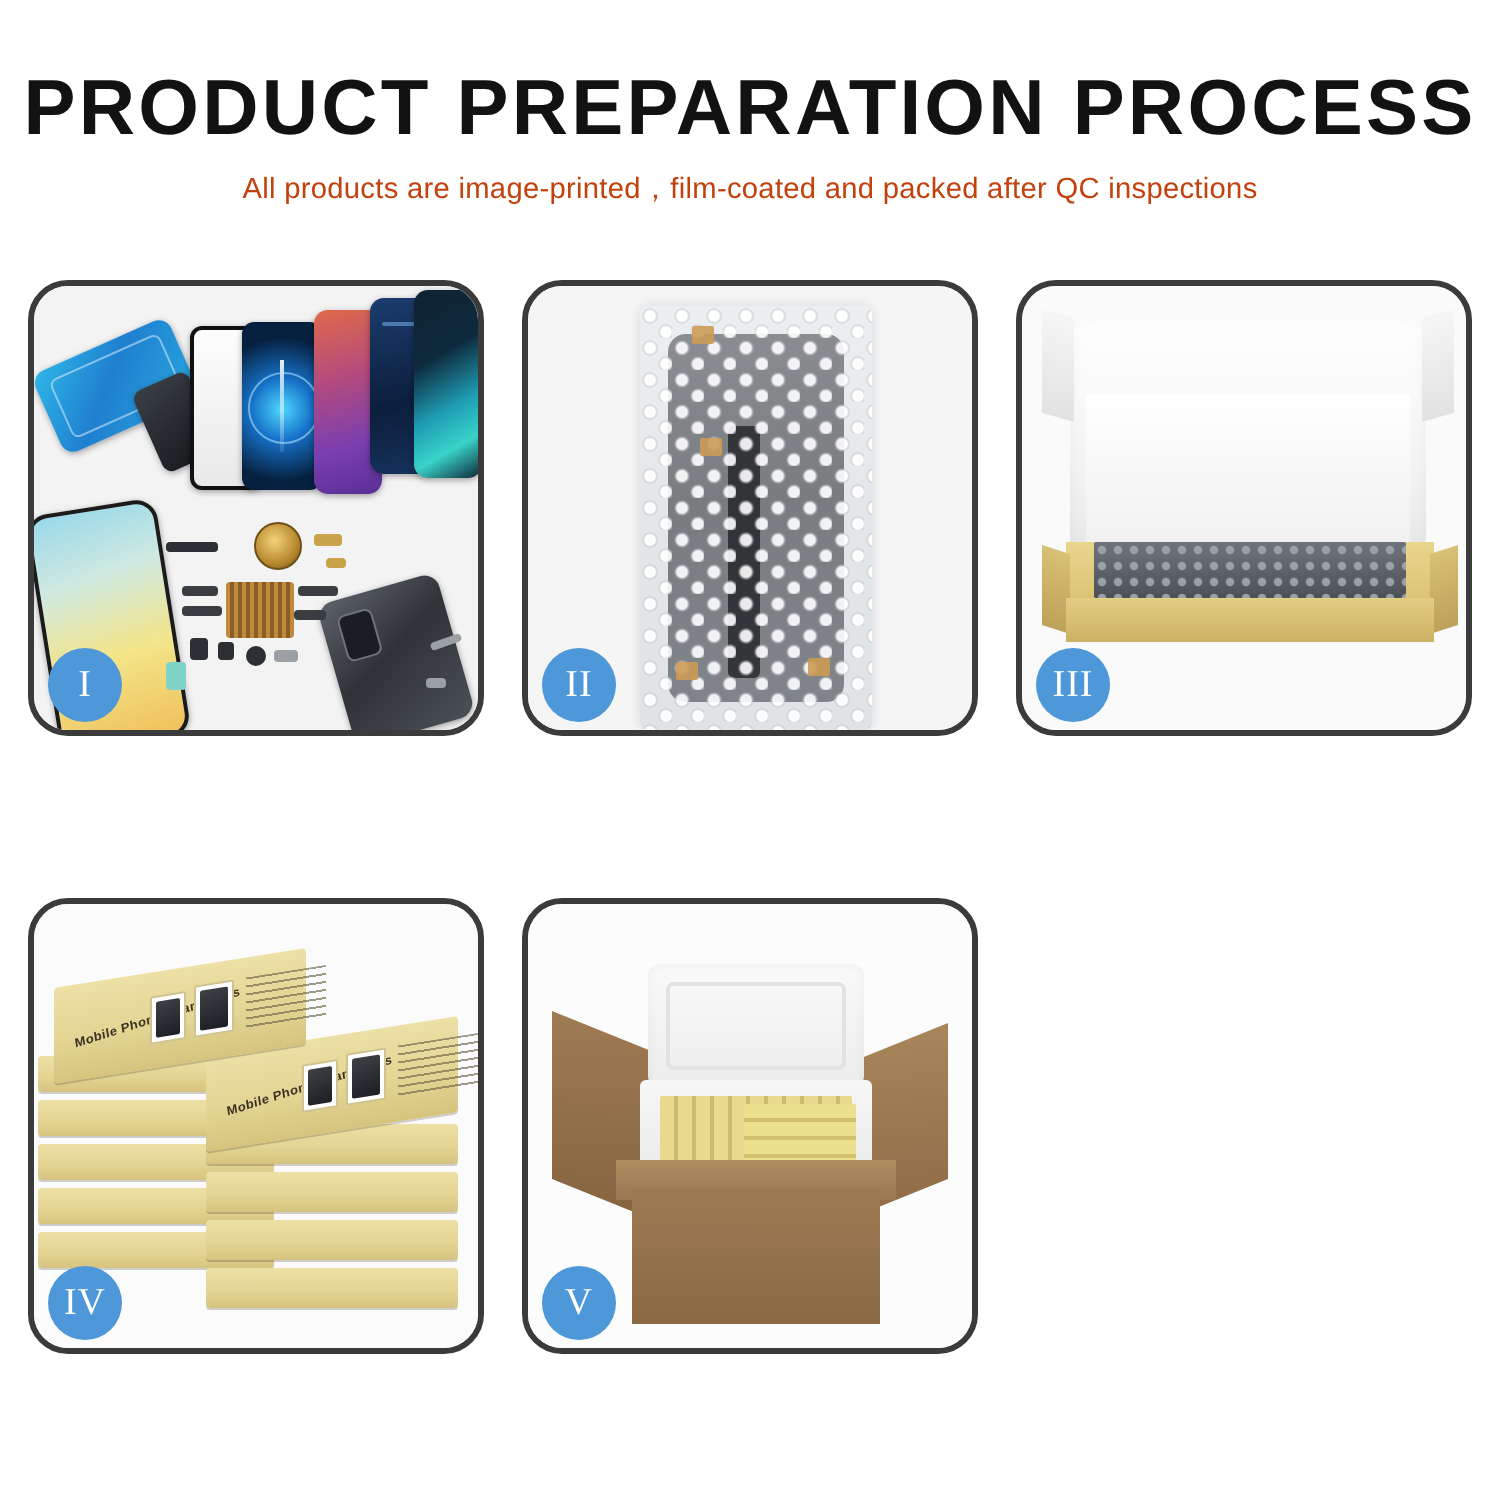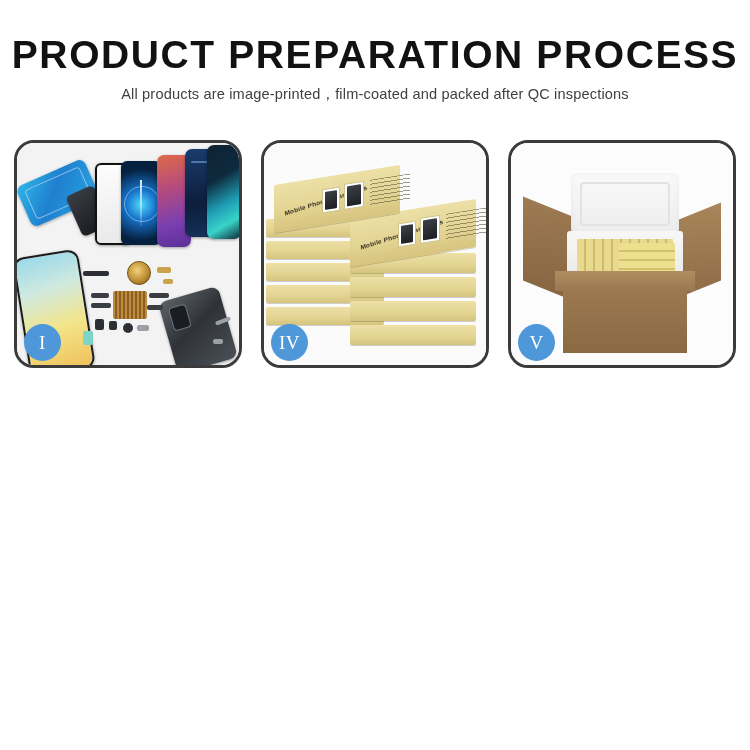--- a/index.html
+++ b/index.html
@@ -36,21 +36,21 @@
     letter-spacing: 1.6px;
     color: #121212;
     line-height: 1.08;
     white-space: nowrap;
   }
   .subtitle {
     margin-top: 9px;
     font-family: "Liberation Sans", sans-serif;
     font-size: 14.6px;
     font-weight: 400;
-    color: #404040;
+    color: #c2410c;
     letter-spacing: 0.15px;
     white-space: nowrap;
   }
 
   
   .grid {
     position: absolute;
     left: 14px;
     top: 140px;
     width: 722px;
@@ -425,21 +425,47 @@
         <div class="part" style="left:92px;top:178px;width:8px;height:9px;"></div>
         <div class="part" style="left:106px;top:180px;width:10px;height:10px;border-radius:50%;"></div>
         <div class="part silver" style="left:120px;top:182px;width:12px;height:6px;"></div>
         <div class="part" style="left:66px;top:188px;width:10px;height:14px;background:#7fd4c8;"></div>
         <div class="part silver" style="left:198px;top:176px;width:16px;height:4px;transform:rotate(-20deg);"></div>
         <div class="part silver" style="left:196px;top:196px;width:10px;height:5px;"></div>
         <div class="badge">I</div>
       </div>
     </div>
 
-
+    <div class="panel">
+      <div class="panel-inner">
+        <div class="p2-bg"></div>
+        <div class="bubble-bag">
+          <div class="bag-screen"></div>
+          <div class="bag-flex"></div>
+          <div class="bubbles"></div>
+          <div class="bag-tape" style="left:26px;top:10px;"></div>
+          <div class="bag-tape" style="left:30px;top:66px;"></div>
+          <div class="bag-tape" style="left:18px;top:178px;"></div>
+          <div class="bag-tape" style="left:84px;top:176px;"></div>
+        </div>
+        <div class="badge">II</div>
+      </div>
+    </div>
+
+    <div class="panel">
+      <div class="panel-inner">
+        <div class="p3-bg"></div>
+        <div class="box3-lid"></div>
+        <div class="box3-foam"></div>
+        <div class="box3-base"></div>
+        <div class="box3-content"></div>
+        <div class="box3-base-front"></div>
+        <div class="badge">III</div>
+      </div>
+    </div>
 
     <div class="panel">
       <div class="panel-inner">
         <div class="p4-bg"></div>
         <div class="stack">
 
           <div class="kbox" style="left:0px;top:52px;width:118px;height:18px;"></div>
           <div class="kbox" style="left:0px;top:74px;width:118px;height:18px;"></div>
           <div class="kbox" style="left:0px;top:96px;width:118px;height:18px;"></div>
           <div class="kbox" style="left:0px;top:118px;width:118px;height:18px;"></div>

